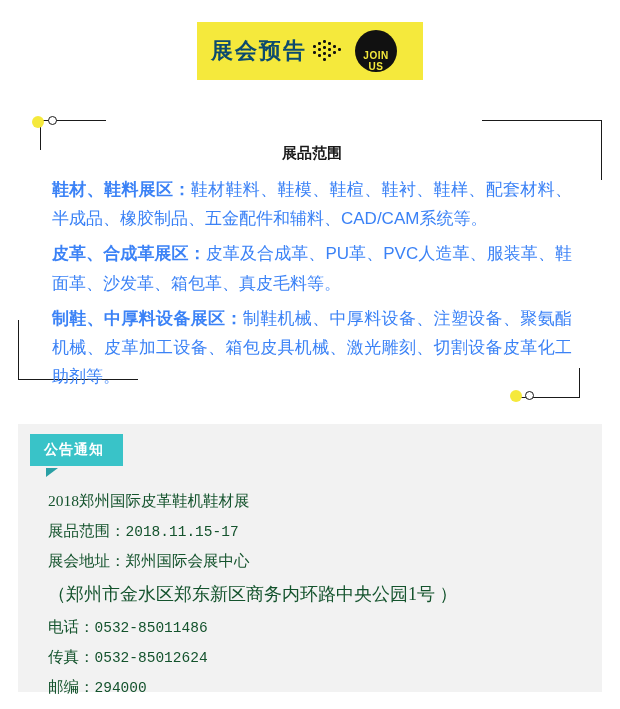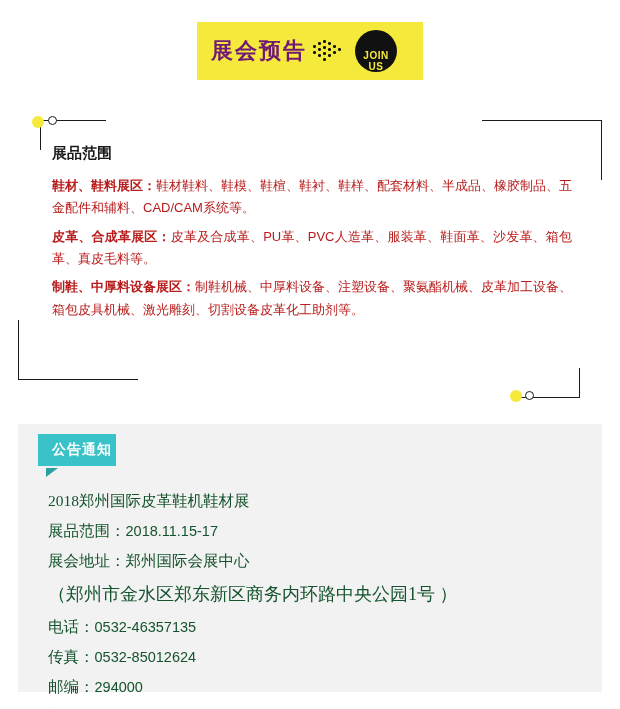--- a/index.html
+++ b/index.html
@@ -25,21 +25,21 @@
     width: 226px;
     height: 58px;
     background: #f5e93c;
     display: flex;
     align-items: center;
   }
   .banner-title {
     font-size: 22px;
     font-weight: bold;
     letter-spacing: 2px;
-    color: #701a75;
+    color: #0c4a6e;
     margin-left: 14px;
     white-space: nowrap;
   }
   .banner-dots {
     margin-left: 6px;
     width: 34px;
     height: 22px;
     position: relative;
   }
   .banner-dots i {
@@ -114,49 +114,50 @@
     top: 22px;
     right: 22px;
     bottom: 10px;
     padding: 6px 8px 0 6px;
   }
   .section-heading {
     font-size: 15px;
     font-weight: bold;
     color: #1a1a1a;
     margin: 4px 0 12px 6px;
+    text-align: center;
   }
   .para {
-    font-size: 13px;
+    font-size: 17px;
     line-height: 1.72;
-    color: #b91c1c;
+    color: #3b82f6;
     margin: 0 0 6px 6px;
     text-align: justify;
   }
   .para b { font-weight: bold; }
 
   
   .notice-wrap {
     position: absolute;
     left: 18px;
     top: 424px;
     width: 584px;
     height: 268px;
     background: #f2f2f2;
   }
   .notice-tag {
     position: absolute;
-    left: 20px;
+    left: 12px;
     top: 10px;
     background: #39c3c8;
     color: #ffffff;
     font-size: 14px;
     font-weight: bold;
     letter-spacing: 1px;
-    padding: 7px 4px 7px 14px;
+    padding: 7px 19px 7px 14px;
   }
   .notice-tag-tail {
     position: absolute;
     left: 28px;
     top: 44px;
     width: 0; height: 0;
     border-left: 12px solid #2aa0a5;
     border-bottom: 9px solid transparent;
   }
   .notice-body {
@@ -168,21 +169,21 @@
   .notice-line {
     font-family: "Liberation Serif", serif;
     font-size: 15.5px;
     line-height: 1.95;
     color: #14532d;
     white-space: nowrap;
   }
   .notice-line.small {
     font-size: 18px;
   }
-  .mono { font-family: Liberation Sans, sans-serif; font-size: 14.5px; }
+  .mono { font-family: Liberation Mono, monospace; font-size: 14.5px; }
 </style>
 </head>
 <body>
 
 <div class="banner">
   <div class="banner-title">展会预告</div>
   <div class="banner-dots">
     <i style="left:0px;top:5px"></i>
       <i style="left:0px;top:11px"></i>
     <i style="left:5px;top:2px"></i>
@@ -242,21 +243,21 @@
       <span>展品范围：</span><span class="mono">2018.11.15-17</span>
     </div>
 
     <div class="notice-line">
       <span>展会地址：</span><span>郑州国际会展中心</span>
     </div>
 
     <div class="notice-line small">（郑州市金水区郑东新区商务内环路中央公园1号 ）</div>
 
     <div class="notice-line">
-      <span>电话：</span><span class="mono">0532-46357135</span>
+      <span>电话：</span><span class="mono">0532-85011486</span>
     </div>
 
     <div class="notice-line">
       <span>传真：</span><span class="mono">0532-85012624</span>
     </div>
 
     <div class="notice-line">
       <span>邮编：</span><span class="mono">294000</span>
     </div>
 

